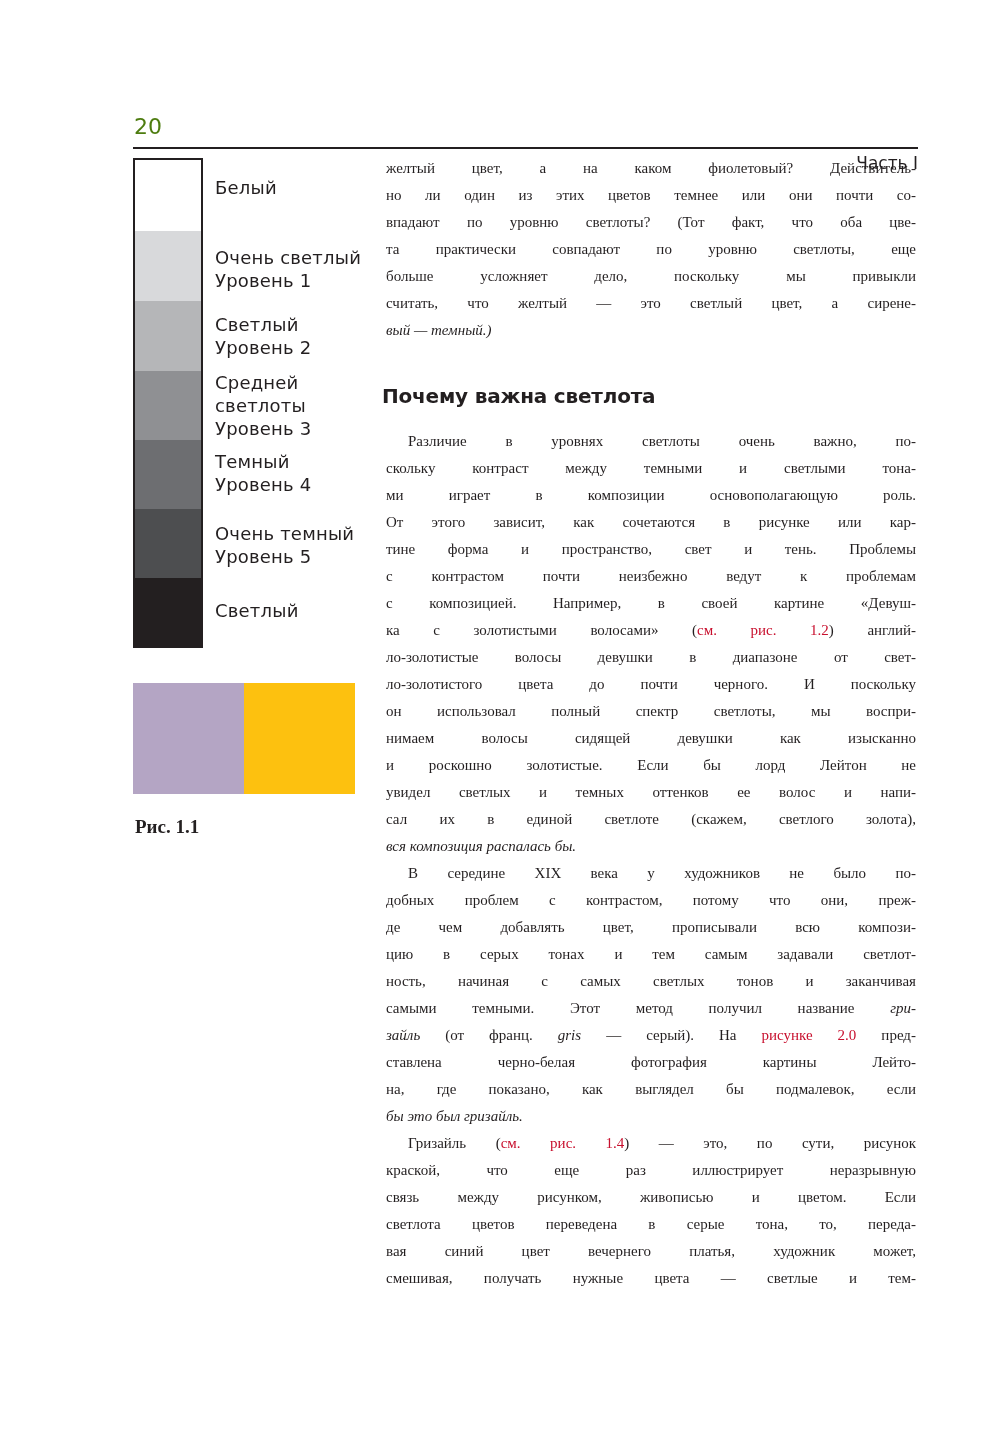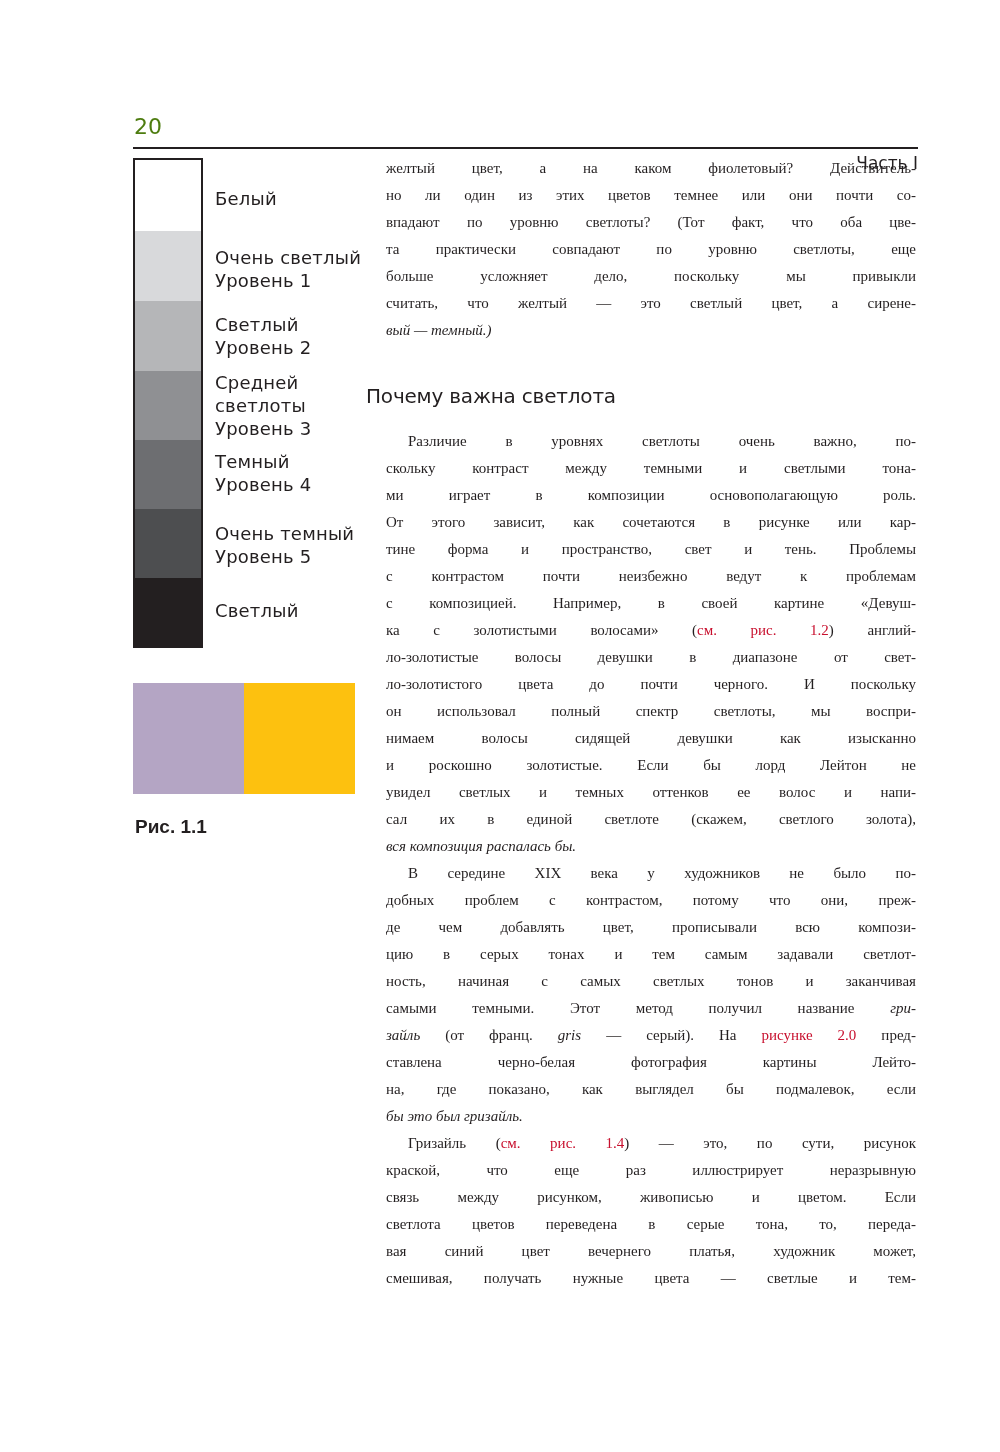--- a/index.html
+++ b/index.html
@@ -7,49 +7,49 @@
   .page-num { position: absolute; left: 134px; top: 114px; font-family: "DejaVu Sans", sans-serif; font-size: 22px; color: #4d7c0f; }
   .part-label { position: absolute; right: 82px; top: 118px; font-family: "DejaVu Sans", sans-serif; font-size: 17px; color: #231f20; margin-top: 35px; }
   .header-rule { position: absolute; left: 133px; top: 147px; width: 785px; height: 2px; background: #231f20; }
 
   .scale { position: absolute; left: 133px; top: 158px; width: 66px; border: 2px solid #231f20; }
   .swatch { width: 66px; }
   .scale-label { position: absolute; left: 215px; font-family: "DejaVu Sans", sans-serif; font-size: 18px; line-height: 23px; color: #231f20; letter-spacing: 0.2px; }
 
   .color-pair { position: absolute; left: 133px; top: 683px; width: 222px; height: 111px; display: flex; }
   .color-pair .chip { width: 111px; height: 111px; }
-  .fig-caption { position: absolute; left: 135px; top: 816px; font-family: Liberation Sans, sans-serif; font-weight: bold; font-size: 19px; color: #231f20; }
+  .fig-caption { position: absolute; left: 135px; top: 816px; font-family: Liberation Serif, serif; font-weight: bold; font-size: 19px; color: #231f20; }
 
   .text-col { position: absolute; left: 386px; top: 155px; width: 530px; font-family: "Liberation Serif", serif; font-size: 15px; line-height: 27px; color: #231f20; }
   .text-col .line { display: block; text-align: justify; text-align-last: justify; white-space: nowrap; }
   .text-col .line.end { text-align-last: left; font-style: italic; }
   .text-col .indent { text-indent: 22px; }
   .link { color: #c8102e; }
-  .section-title { position: absolute; left: 366px; top: 384px; font-family: "DejaVu Sans", sans-serif; font-weight: normal; font-size: 20px; color: #231f20; letter-spacing: -0.2px; }
+  .section-title { position: absolute; left: 382px; top: 384px; font-family: "DejaVu Sans", sans-serif; font-weight: bold; font-size: 20px; color: #231f20; letter-spacing: -0.2px; }
   .block2 { top: 428px; }
 </style>
 </head>
 <body>
 
 <div>
   <div class="page-num">20</div>
   <div class="part-label">Часть I</div>
   <div class="header-rule"></div>
 
   <div class="scale">
     <div class="swatch" style="height:71px;background:#ffffff"></div>
     <div class="swatch" style="height:70px;background:#d8d9db"></div>
     <div class="swatch" style="height:70px;background:#b5b6b8"></div>
     <div class="swatch" style="height:69px;background:#8f9093"></div>
     <div class="swatch" style="height:69px;background:#6d6e71"></div>
     <div class="swatch" style="height:69px;background:#4d4e50"></div>
     <div class="swatch" style="height:68px;background:#231f20"></div>
   </div>
 
-  <div class="scale-label" style="top:187px">
+  <div class="scale-label" style="top:176px">
     <div>Белый</div>
   </div>
   <div class="scale-label" style="top:246px">
     <div>Очень светлый</div>
     <div>Уровень 1</div>
   </div>
   <div class="scale-label" style="top:313px">
     <div>Светлый</div>
     <div>Уровень 2</div>
   </div>

